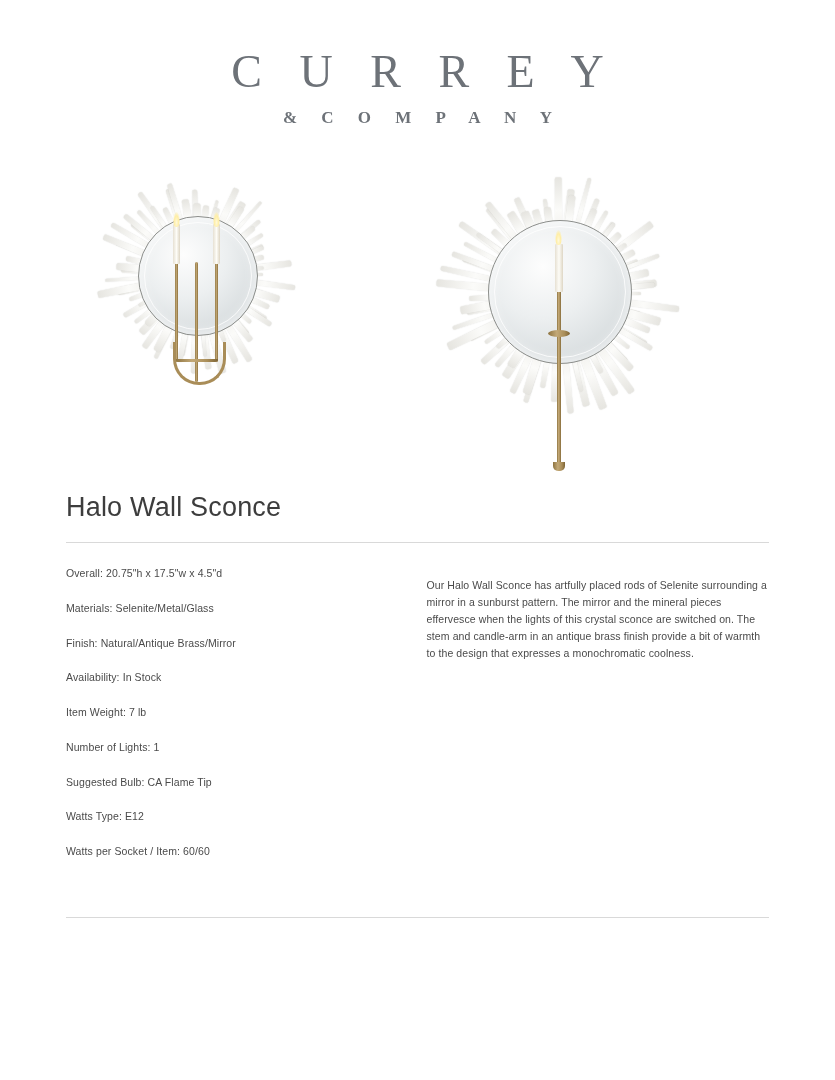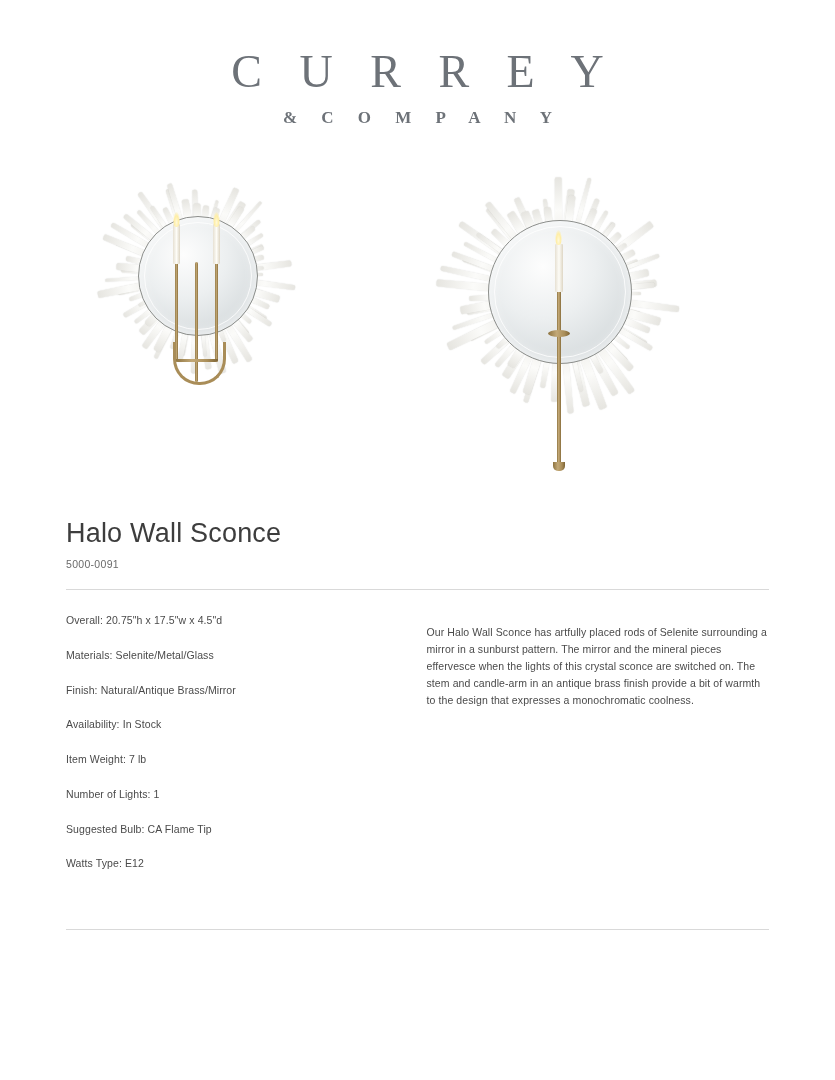--- a/index.html
+++ b/index.html
@@ -101,21 +101,21 @@
   }
   .flame {
     position: absolute;
     width: 7px;
     height: 15px;
     background: radial-gradient(ellipse at 50% 70%, #fff8d8 0%, #ffeea6 45%, rgba(255,240,190,0) 75%);
     border-radius: 50% 50% 45% 45%;
   }
 
   
-  .title-block { margin-top: 26px; }
+  .title-block { }
   h1.product-title {
     font-family: "Liberation Sans", sans-serif;
     font-weight: 400;
     font-size: 27px;
     color: #3d3d3d;
     margin: 0;
     letter-spacing: 0.2px;
   }
   .product-sku {
     font-size: 10.5px;
@@ -336,35 +336,35 @@
         <div class="brass" style="left:122px; top:168px; width:22px; height:7px; border-radius:50%;"></div>
         <div class="brass" style="left:127px; top:300px; width:12px; height:9px; border-radius:0 0 5px 5px;"></div>
         <div class="candle" style="left:129px; top:82px; width:8px; height:48px;"></div>
         <div class="flame" style="left:129px; top:68px;"></div>
       </div>
     </div>
   </div>
 
   <div class="title-block">
     <h1 class="product-title">Halo Wall Sconce</h1>
-    <div class="product-sku">5000-0091</div>
   </div>
 
   <hr class="rule">
 
   <div class="content-cols">
     <div class="spec-col">
       <div class="spec-item">Overall: 20.75"h x 17.5"w x 4.5"d</div>
       <div class="spec-item">Materials: Selenite/Metal/Glass</div>
       <div class="spec-item">Finish: Natural/Antique Brass/Mirror</div>
       <div class="spec-item">Availability: In Stock</div>
       <div class="spec-item">Item Weight: 7 lb</div>
       <div class="spec-item">Number of Lights: 1</div>
       <div class="spec-item">Suggested Bulb: CA Flame Tip</div>
       <div class="spec-item">Watts Type: E12</div>
+      <div class="spec-item">Watts per Socket / Item: 60/60</div>
     </div>
     <div class="desc-col">
       <p class="desc-text">Our Halo Wall Sconce has artfully placed rods of Selenite surrounding a mirror in a sunburst pattern. The mirror and the mineral pieces effervesce when the lights of this crystal sconce are switched on. The stem and candle-arm in an antique brass finish provide a bit of warmth to the design that expresses a monochromatic coolness.</p>
     </div>
   </div>
 
   <hr class="bottom-rule">
 </div>
 
 </body></html>

